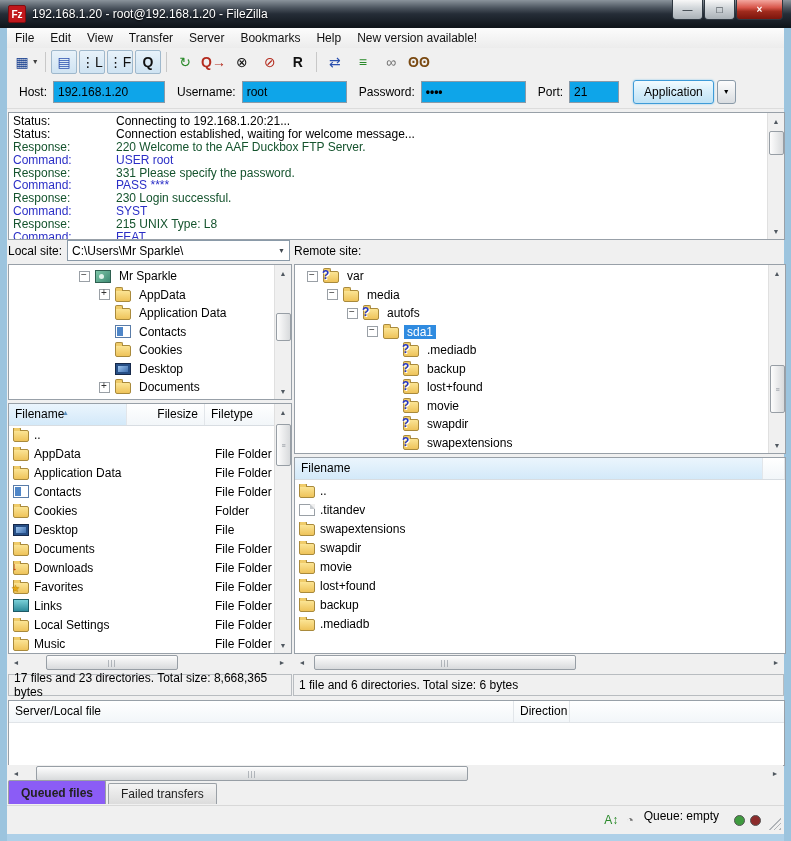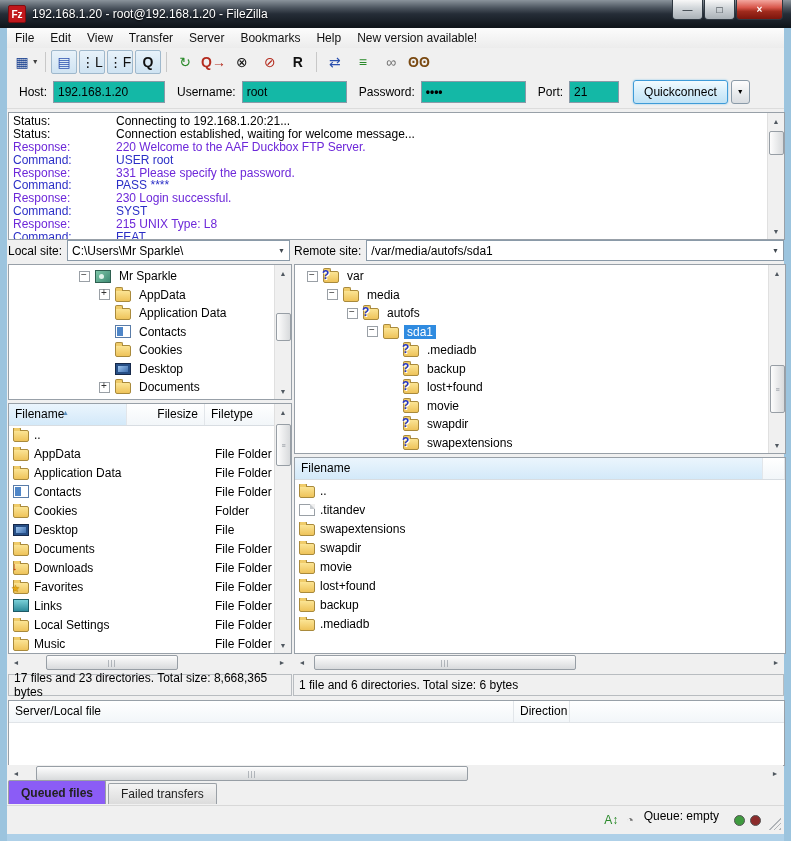--- a/index.html
+++ b/index.html
@@ -29,31 +29,31 @@
   .tbtn{height:22px;min-width:24px;display:flex;align-items:center;justify-content:center;margin:0 1px;border:1px solid transparent;border-radius:2px;}
   .tbtn.pressed{border-color:#9fb8cc;background:linear-gradient(180deg,#e8f2fa,#cfe3f2);}
   .tglyph{font-size:14px;line-height:1;}
   .tsep{width:1px;height:20px;background:#c8c8c8;margin:0 4px;}
   .tdrop{font-size:7px;color:#404040;margin-left:3px;}
   .c-blue{color:#2a4fae}.c-dblue{color:#123a8c}.c-black{color:#101010}.c-green{color:#2a8a2a}
   .c-red{color:#b42b1e}.c-gray{color:#707070}.c-brown{color:#7a4a12}
   
   .quickbar{position:absolute;left:0;top:47px;width:777px;height:33px;display:flex;align-items:center;border-bottom:1px solid #dcdcdc;background:#f0f0f0;}
   .qlabel{margin:0 6px 0 12px;}
-  .qinput{height:18px;border:1px solid #8a9aa8;background:#14b8a6;padding:1px 4px;font-size:12px;display:flex;align-items:center;}
+  .qinput{height:18px;border:1px solid #8a9aa8;background:#0ea5e9;padding:1px 4px;font-size:12px;display:flex;align-items:center;}
   .qc-btn{margin-left:14px;height:22px;padding:0 10px;display:flex;align-items:center;border:1px solid #3e9bd8;border-radius:3px;
     background:linear-gradient(180deg,#f2fbff,#d8effb 45%,#bfe2f5);box-shadow:0 0 2px #7cc3ea;color:#000;}
   .qc-drop{margin-left:3px;width:17px;height:22px;display:flex;align-items:center;justify-content:center;
     border:1px solid #8a9aa8;border-radius:3px;background:linear-gradient(180deg,#fdfdfd,#d9dde1);font-size:7px;}
   
   .log{position:absolute;left:1px;top:84px;width:775px;height:126px;background:#fff;border:1px solid #98a0a8;overflow:hidden;}
   .log-rows{position:absolute;left:0;top:0;right:16px;bottom:0;overflow:hidden;padding:2px 0 0 4px;}
   .logline{display:flex;height:12.9px;line-height:12.9px;white-space:nowrap;}
   .loglabel{flex:0 0 103px;}
-  .k-status{color:#000}.k-response{color:#6d28d9}.k-command{color:#2b2fc6}
+  .k-status{color:#000}.k-response{color:#14532d}.k-command{color:#2b2fc6}
   
   .vscroll{position:absolute;top:0;right:0;bottom:0;width:16px;background:#f0f0f0;border-left:1px solid #e0e0e0;}
   .varrow{position:absolute;left:0;width:16px;height:16px;font-size:7px;color:#505860;display:flex;align-items:center;justify-content:center;}
   .varrow.up{top:0}.varrow.down{bottom:0}
   .vthumb{position:absolute;left:1px;width:13px;background:linear-gradient(90deg,#fdfdfd,#d8dadc);border:1px solid #979ea5;border-radius:2px;
     display:flex;align-items:center;justify-content:center;font-size:7px;color:#8a9098;}
   .hscroll{position:absolute;height:16px;background:#f0f0f0;}
   .harrow{position:absolute;top:0;width:16px;height:16px;font-size:7px;color:#505860;display:flex;align-items:center;justify-content:center;}
   .harrow.left{left:0}.harrow.right{right:0}
   .hthumb{position:absolute;top:1px;height:13px;background:linear-gradient(180deg,#fdfdfd,#d8dadc);border:1px solid #979ea5;border-radius:2px;
@@ -199,21 +199,21 @@
 
     <div class="quickbar">
       <span class="qlabel">Host:</span>
       <span class="qinput" style="width:102px">192.168.1.20</span>
       <span class="qlabel">Username:</span>
       <span class="qinput" style="width:95px">root</span>
       <span class="qlabel">Password:</span>
       <span class="qinput" style="width:95px;font-weight:bold">••••</span>
       <span class="qlabel">Port:</span>
       <span class="qinput" style="width:40px">21</span>
-      <span class="qc-btn">Quickconnect</span>
+      <span class="qc-btn">Application</span>
       <span class="qc-drop">▼</span>
     </div>
 
     <div class="log">
       <div class="log-rows">
         <div class="logline k-status">
             <span class="loglabel">Status:</span>
             <span>Connecting to 192.168.1.20:21...</span>
           </div>
         <div class="logline k-status">
@@ -263,24 +263,20 @@
     <div class="siterow" style="left:1px;width:282px">
       <span class="slabel">Local site:</span>
       <span class="combo">
         <span>C:\Users\Mr Sparkle\</span>
         <span class="carrow">▼</span>
       </span>
     </div>
 
     <div class="siterow" style="left:287px;width:490px">
       <span class="slabel">Remote site:</span>
-      <span class="combo">
-        <span>/var/media/autofs/sda1</span>
-        <span class="carrow">▼</span>
-      </span>
     </div>
 
     <div class="pane" style="left:1px;top:236px;width:282px;height:134px">
       <div style="position:absolute;left:0;top:2px;right:16px;overflow:hidden;height:130px">
         <div class="trow" style="padding-left:70px">
             <span class="expbox" data-exp="minus"></span>
             <span class="icon" data-icon="user-folder"></span>
             <span class="tlabel">Mr Sparkle</span>
           </div>
         <div class="trow" style="padding-left:90px">

